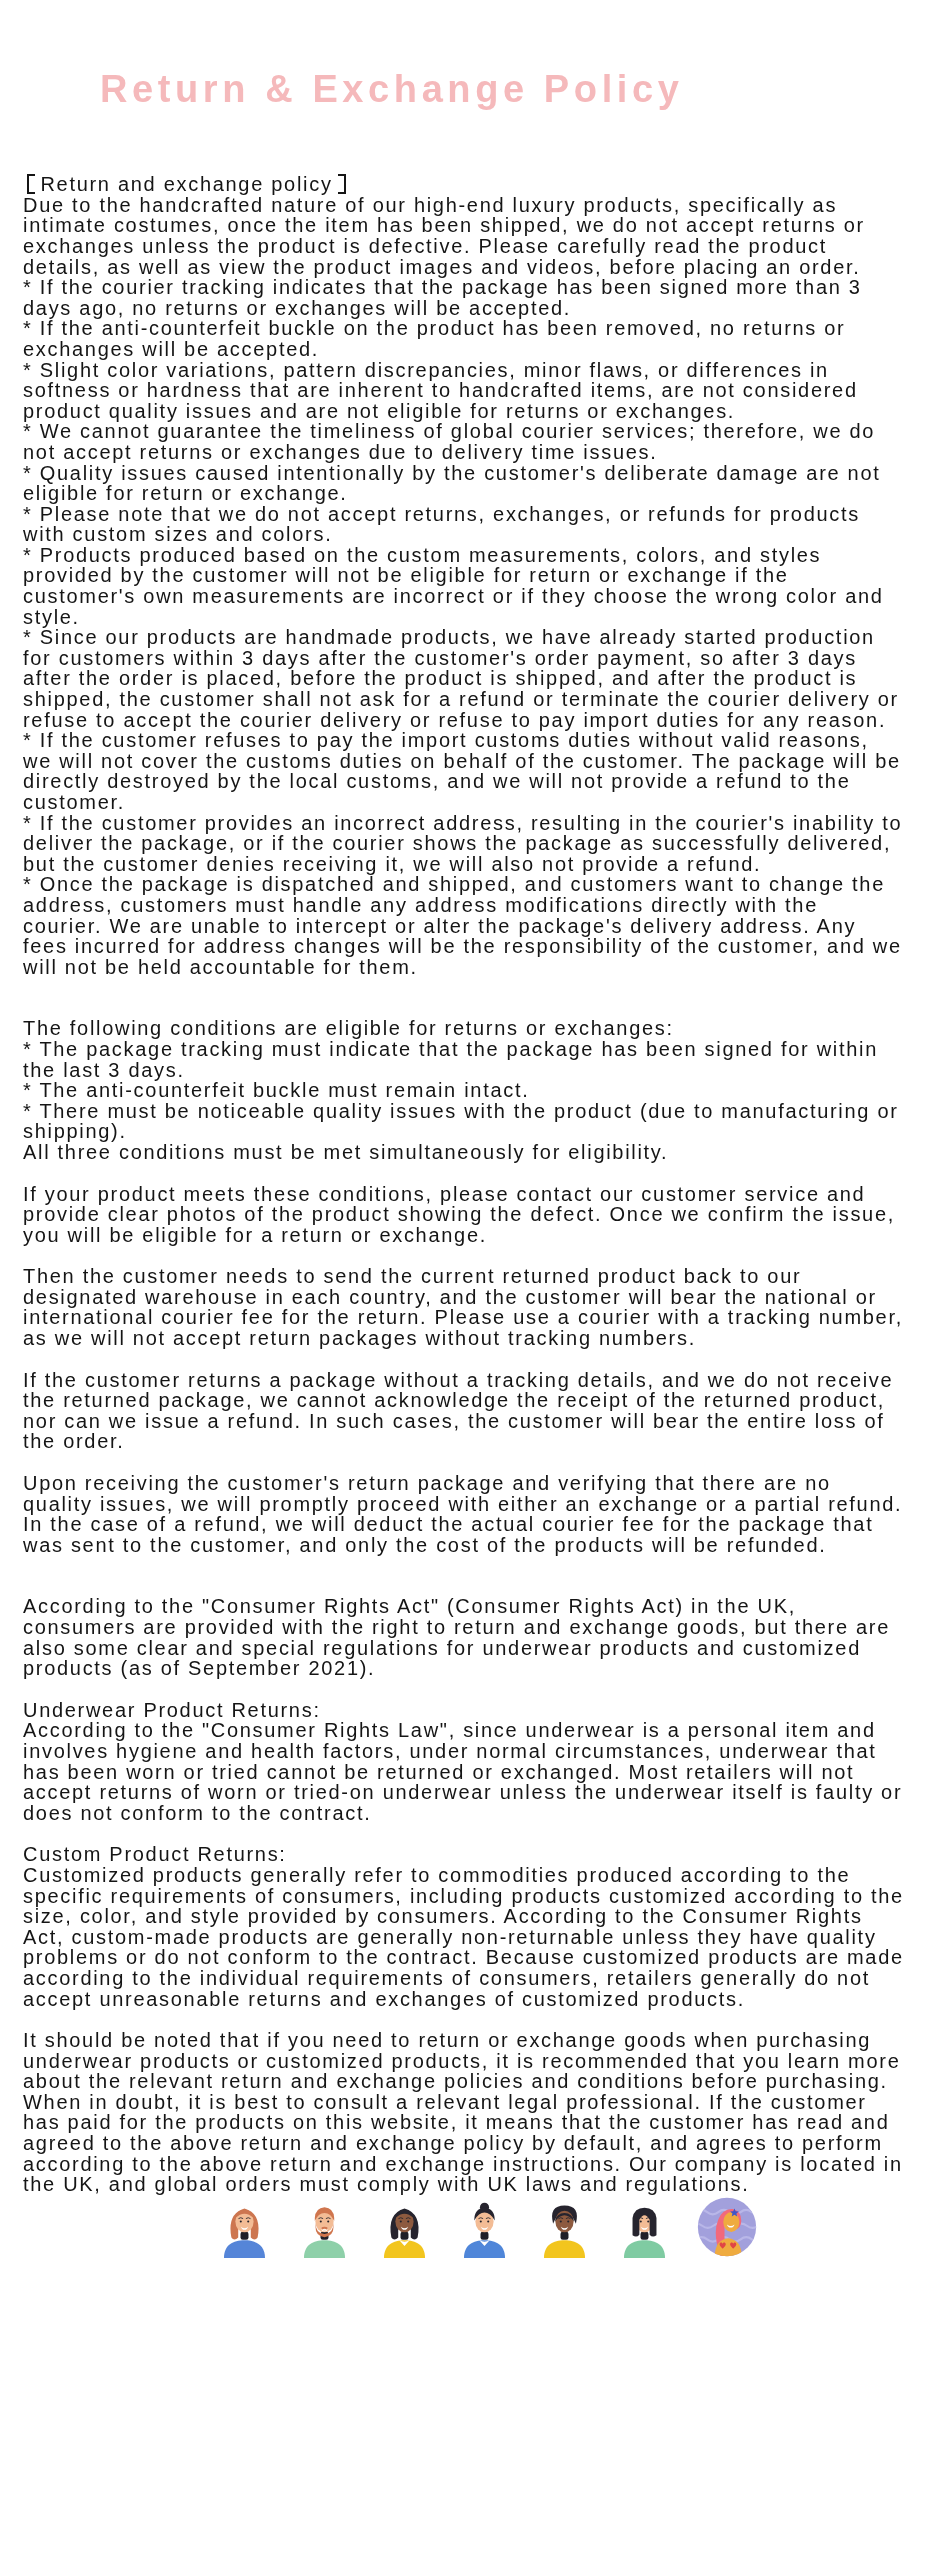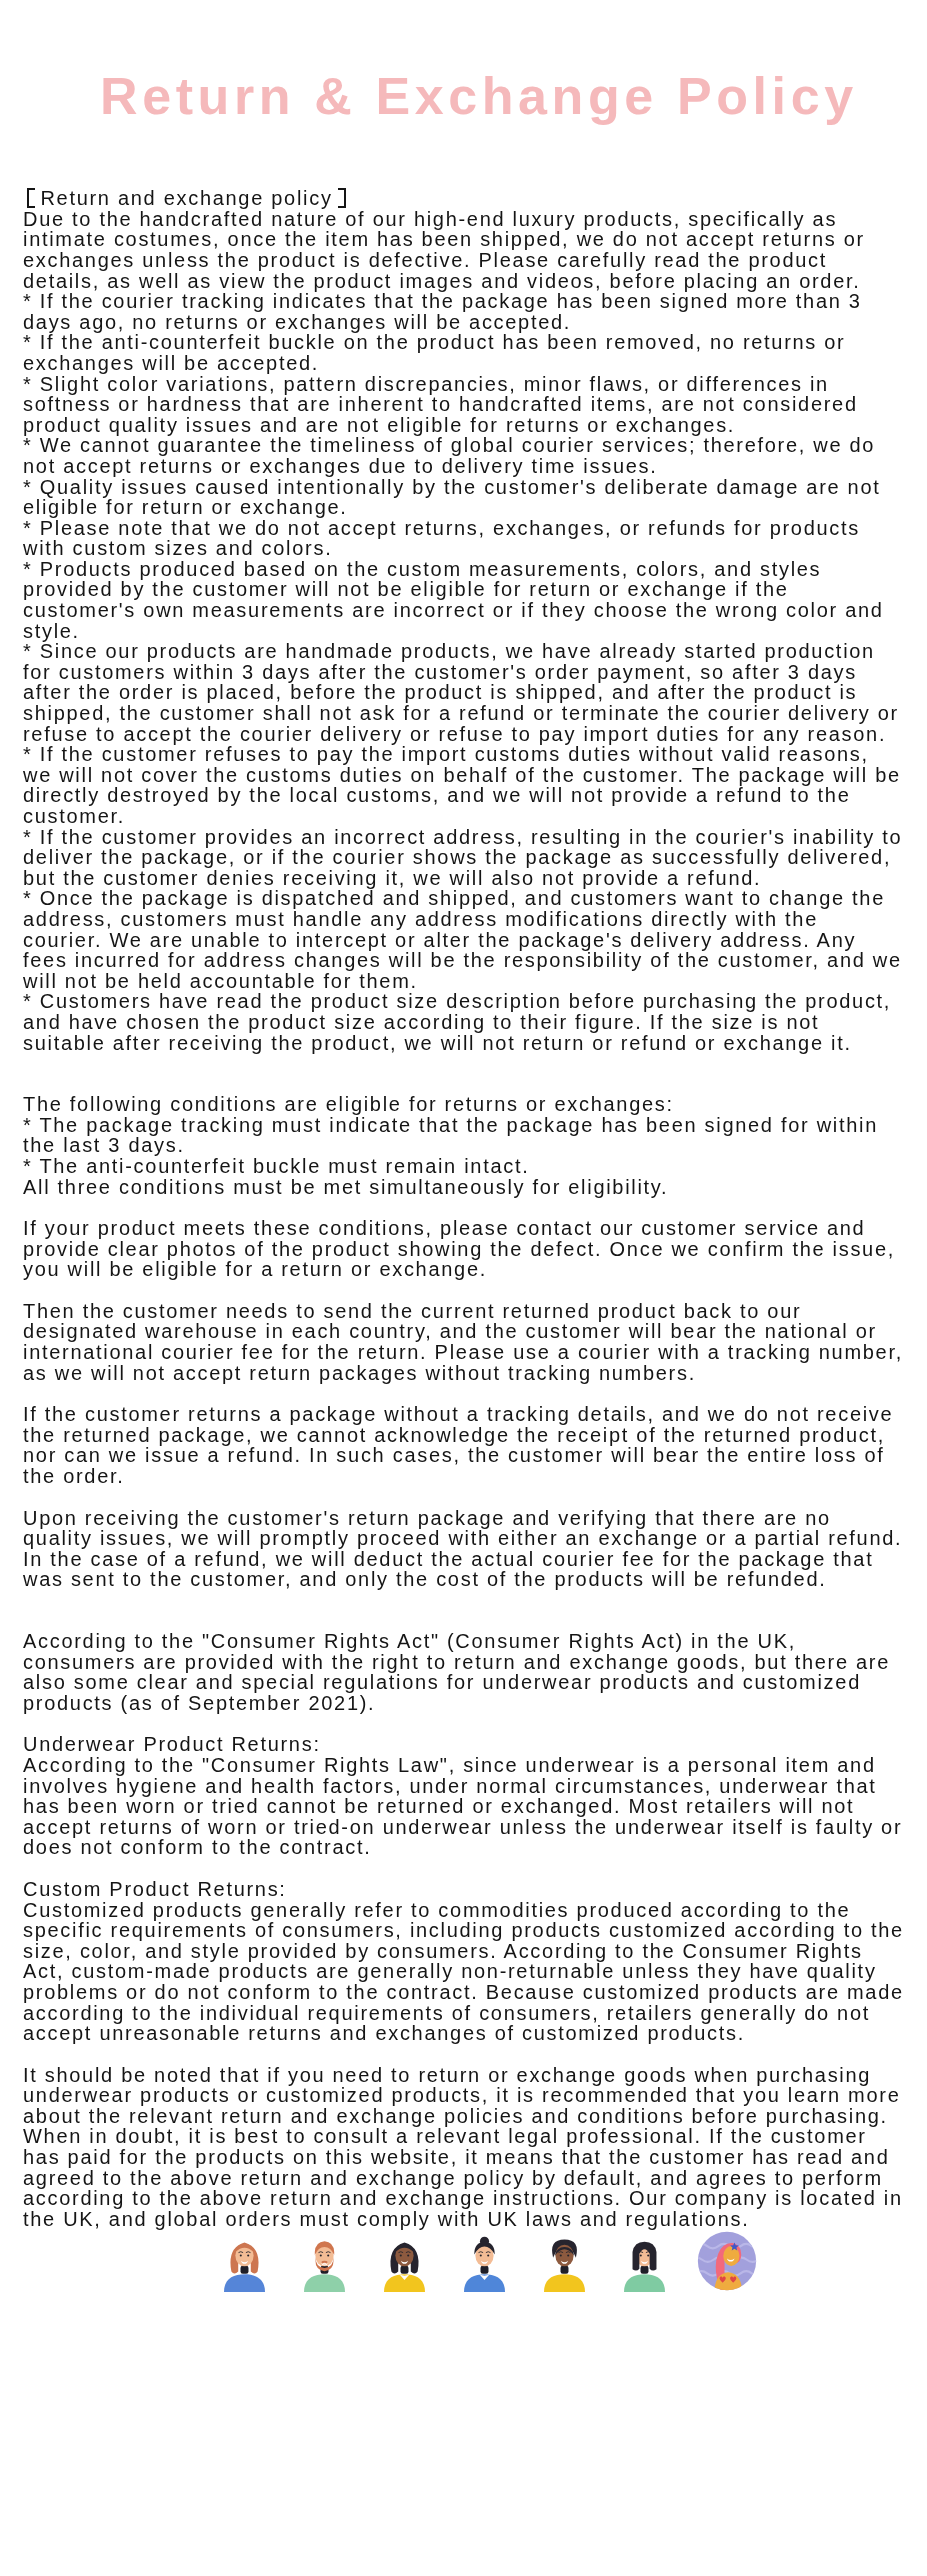--- a/index.html
+++ b/index.html
@@ -6,21 +6,21 @@
   body{
     width:927px;height:2576px;
     background:#ffffff;
     font-family:"Liberation Sans", sans-serif;
     color:#151515;
     overflow:hidden;
     position:relative;
   }
   .page-title{
     margin:70px 0 0 100px;
-    font-size:52px;
+    font-size:38px;
     line-height:1;
     font-weight:bold;
     letter-spacing:4.6px;
     color:#f5b9bb;
     white-space:nowrap;
   }
   .policy-text{
     margin:66px 23px 0 23px;
     width:881px;
     font-size:20px;
@@ -56,25 +56,25 @@
     <div class="line">* If the anti-counterfeit buckle on the product has been removed, no returns or exchanges will be accepted.</div>
     <div class="line">* Slight color variations, pattern discrepancies, minor flaws, or differences in softness or hardness that are inherent to handcrafted items, are not considered product quality issues and are not eligible for returns or exchanges.</div>
     <div class="line">* We cannot guarantee the timeliness of global courier services; therefore, we do not accept returns or exchanges due to delivery time issues.</div>
     <div class="line">* Quality issues caused intentionally by the customer's deliberate damage are not eligible for return or exchange.</div>
     <div class="line">* Please note that we do not accept returns, exchanges, or refunds for products with custom sizes and colors.</div>
     <div class="line">* Products produced based on the custom measurements, colors, and styles provided by the customer will not be eligible for return or exchange if the customer's own measurements are incorrect or if they choose the wrong color and style.</div>
     <div class="line">* Since our products are handmade products, we have already started production for customers within 3 days after the customer's order payment, so after 3 days after the order is placed, before the product is shipped, and after the product is shipped, the customer shall not ask for a refund or terminate the courier delivery or refuse to accept the courier delivery or refuse to pay import duties for any reason.</div>
     <div class="line">* If the customer refuses to pay the import customs duties without valid reasons, we will not cover the customs duties on behalf of the customer. The package will be directly destroyed by the local customs, and we will not provide a refund to the customer.</div>
     <div class="line">* If the customer provides an incorrect address, resulting in the courier's inability to deliver the package, or if the courier shows the package as successfully delivered, but the customer denies receiving it, we will also not provide a refund.</div>
     <div class="line">* Once the package is dispatched and shipped, and customers want to change the address, customers must handle any address modifications directly with the courier. We are unable to intercept or alter the package's delivery address. Any fees incurred for address changes will be the responsibility of the customer, and we will not be held accountable for them.</div>
-    <div class="line">* Customers have read the product size description before purchasing the product, and have chosen the product size according to their figure. If the size is not suitable after receiving the product, we will not return or refund or exchange it.</div>
     <div class="gap2"></div>
     <div class="line">The following conditions are eligible for returns or exchanges:</div>
     <div class="line">* The package tracking must indicate that the package has been signed for within the last 3 days.</div>
     <div class="line">* The anti-counterfeit buckle must remain intact.</div>
+    <div class="line">* There must be noticeable quality issues with the product (due to manufacturing or shipping).</div>
     <div class="line">All three conditions must be met simultaneously for eligibility.</div>
     <div class="gap1"></div>
     <div class="line">If your product meets these conditions, please contact our customer service and provide clear photos of the product showing the defect. Once we confirm the issue, you will be eligible for a return or exchange.</div>
     <div class="gap1"></div>
     <div class="line">Then the customer needs to send the current returned product back to our designated warehouse in each country, and the customer will bear the national or international courier fee for the return. Please use a courier with a tracking number, as we will not accept return packages without tracking numbers.</div>
     <div class="gap1"></div>
     <div class="line">If the customer returns a package without a tracking details, and we do not receive the returned package, we cannot acknowledge the receipt of the returned product, nor can we issue a refund. In such cases, the customer will bear the entire loss of the order.</div>
     <div class="gap1"></div>
     <div class="line">Upon receiving the customer's return package and verifying that there are no quality issues, we will promptly proceed with either an exchange or a partial refund. In the case of a refund, we will deduct the actual courier fee for the package that was sent to the customer, and only the cost of the products will be refunded.</div>
     <div class="gap2"></div>

